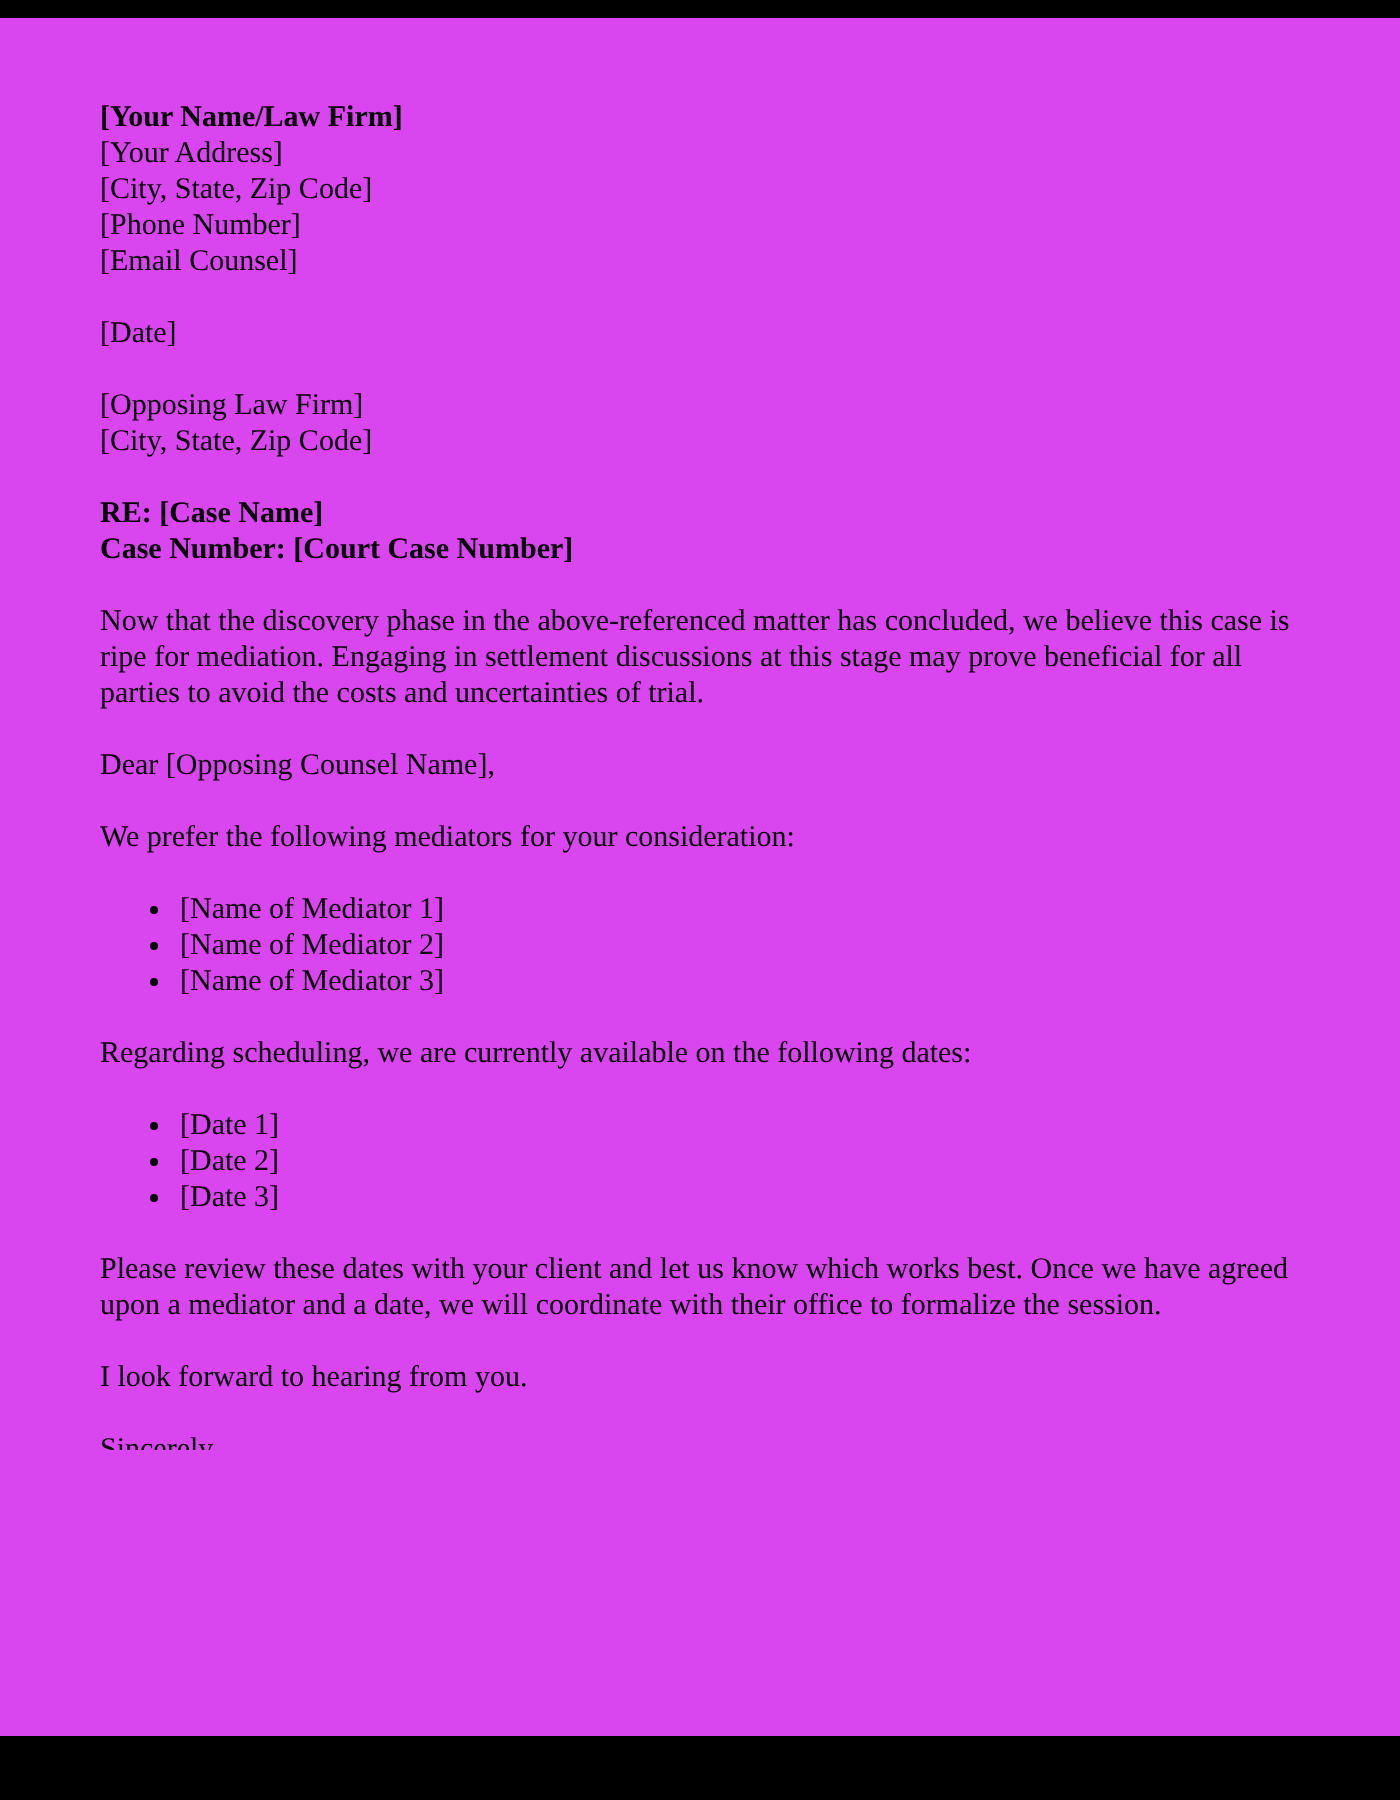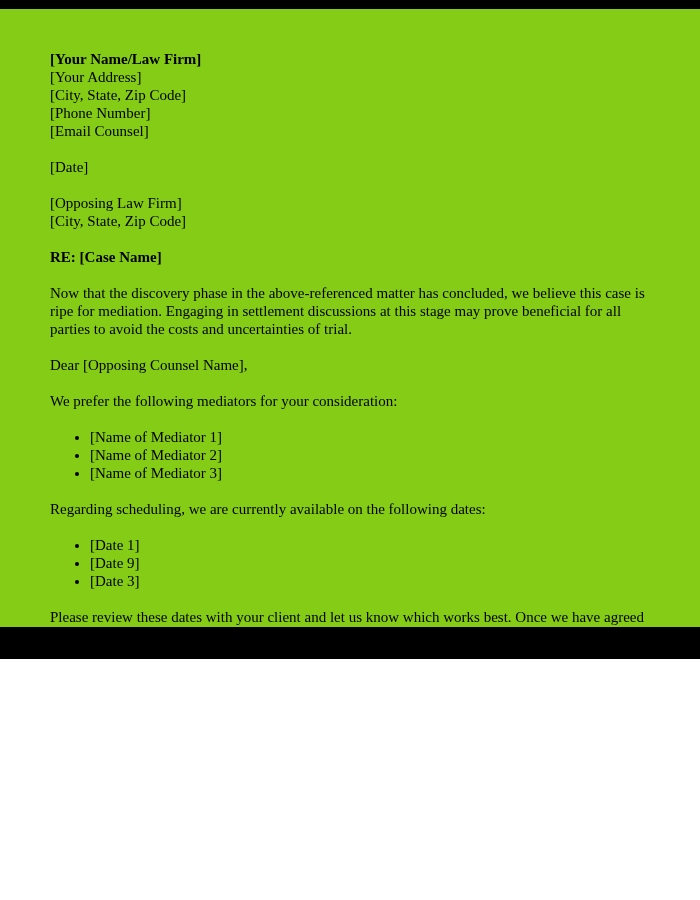--- a/index.html
+++ b/index.html
@@ -8,22 +8,22 @@
       width: 700px;
       height: 900px;
       background: #ffffff;
       font-family: "Liberation Serif", "DejaVu Serif", serif;
       overflow: hidden;
     }
 
     .page {
       position: relative;
       width: 700px;
-      height: 659px;
-      background: #84cc16;
+      height: 900px;
+      background: #d946ef;
       overflow: hidden;
     }
 
     .edge-bar {
       position: absolute;
       left: 0;
       width: 700px;
       background: #000000;
       z-index: 5;
     }
@@ -85,40 +85,41 @@
       <span class="line">[Date]</span>
     </div>
 
     <div class="block">
       <span class="line">[Opposing Law Firm]</span>
       <span class="line">[City, State, Zip Code]</span>
     </div>
 
     <div class="block">
       <span class="line bold">RE: [Case Name]</span>
+      <span class="line bold">Case Number: [Court Case Number]</span>
     </div>
 
     <p class="para">Now that the discovery phase in the above-referenced matter has concluded, we believe this case is ripe for mediation. Engaging in settlement discussions at this stage may prove beneficial for all parties to avoid the costs and uncertainties of trial.</p>
 
     <p class="para">Dear [Opposing Counsel Name],</p>
 
     <p class="para">We prefer the following mediators for your consideration:</p>
 
     <ul class="bullet-list">
       <li>[Name of Mediator 1]</li>
       <li>[Name of Mediator 2]</li>
       <li>[Name of Mediator 3]</li>
     </ul>
 
 
     <p class="para">Regarding scheduling, we are currently available on the following dates:</p>
 
     <ul class="bullet-list">
       <li>[Date 1]</li>
-      <li>[Date 9]</li>
+      <li>[Date 2]</li>
       <li>[Date 3]</li>
     </ul>
 
     <p class="para">Please review these dates with your client and let us know which works best. Once we have agreed upon a mediator and a date, we will coordinate with their office to formalize the session.</p>
 
     <p class="para">I look forward to hearing from you.</p>
 
     <div class="signoff-clip">
       <span class="line">Sincerely,</span>
     </div>

